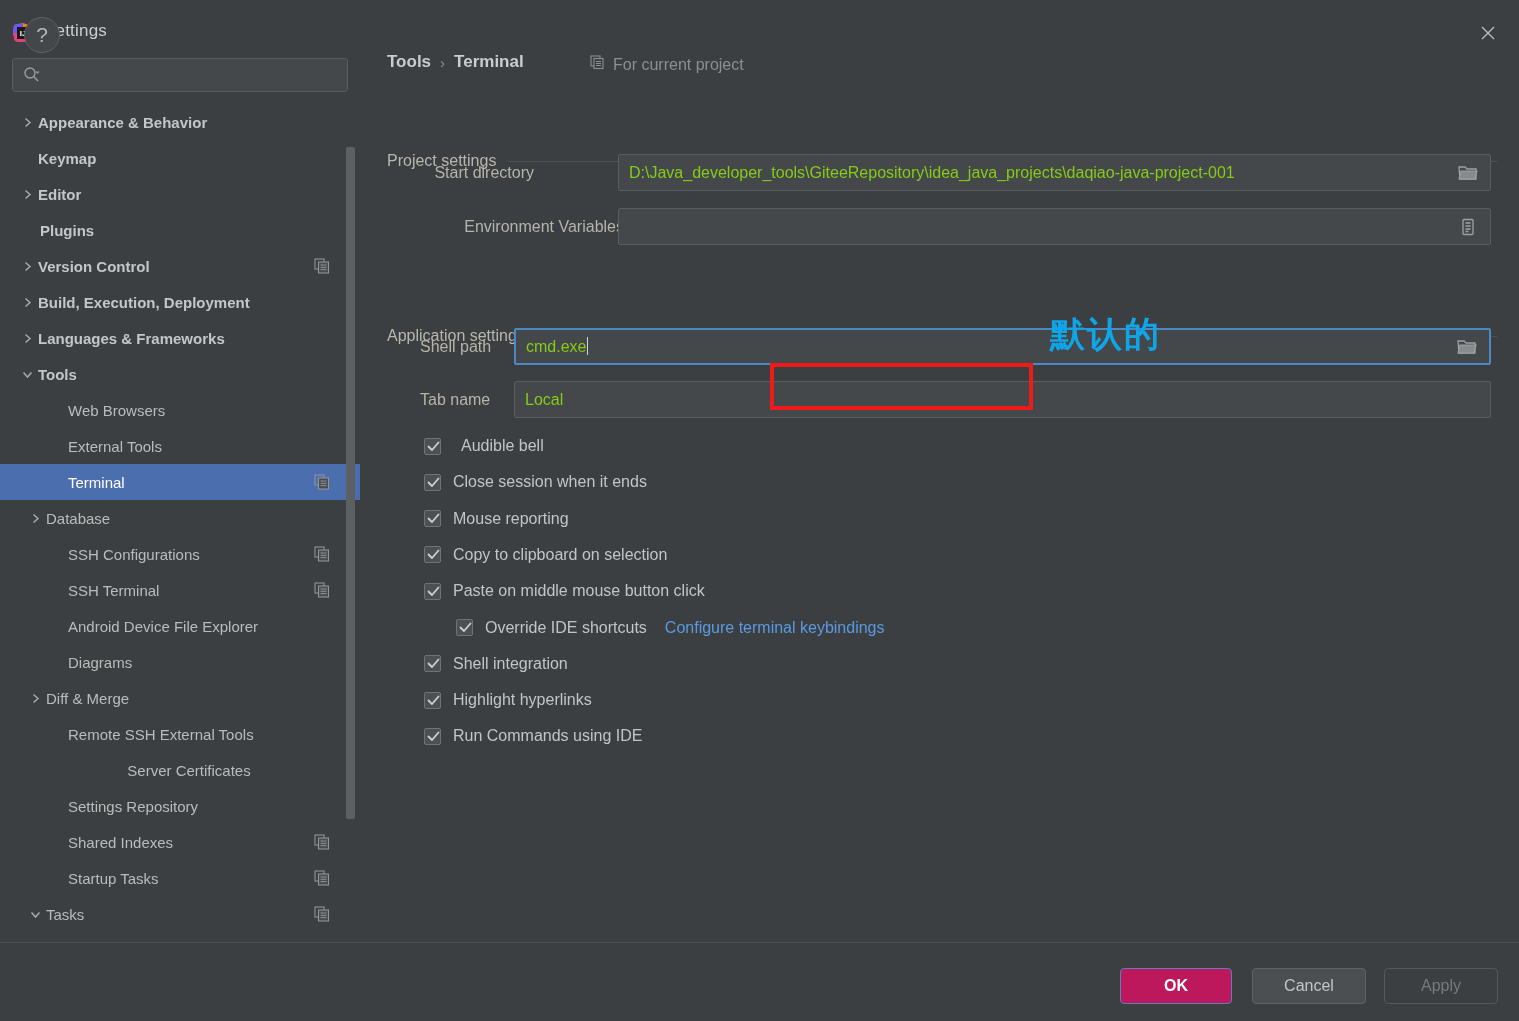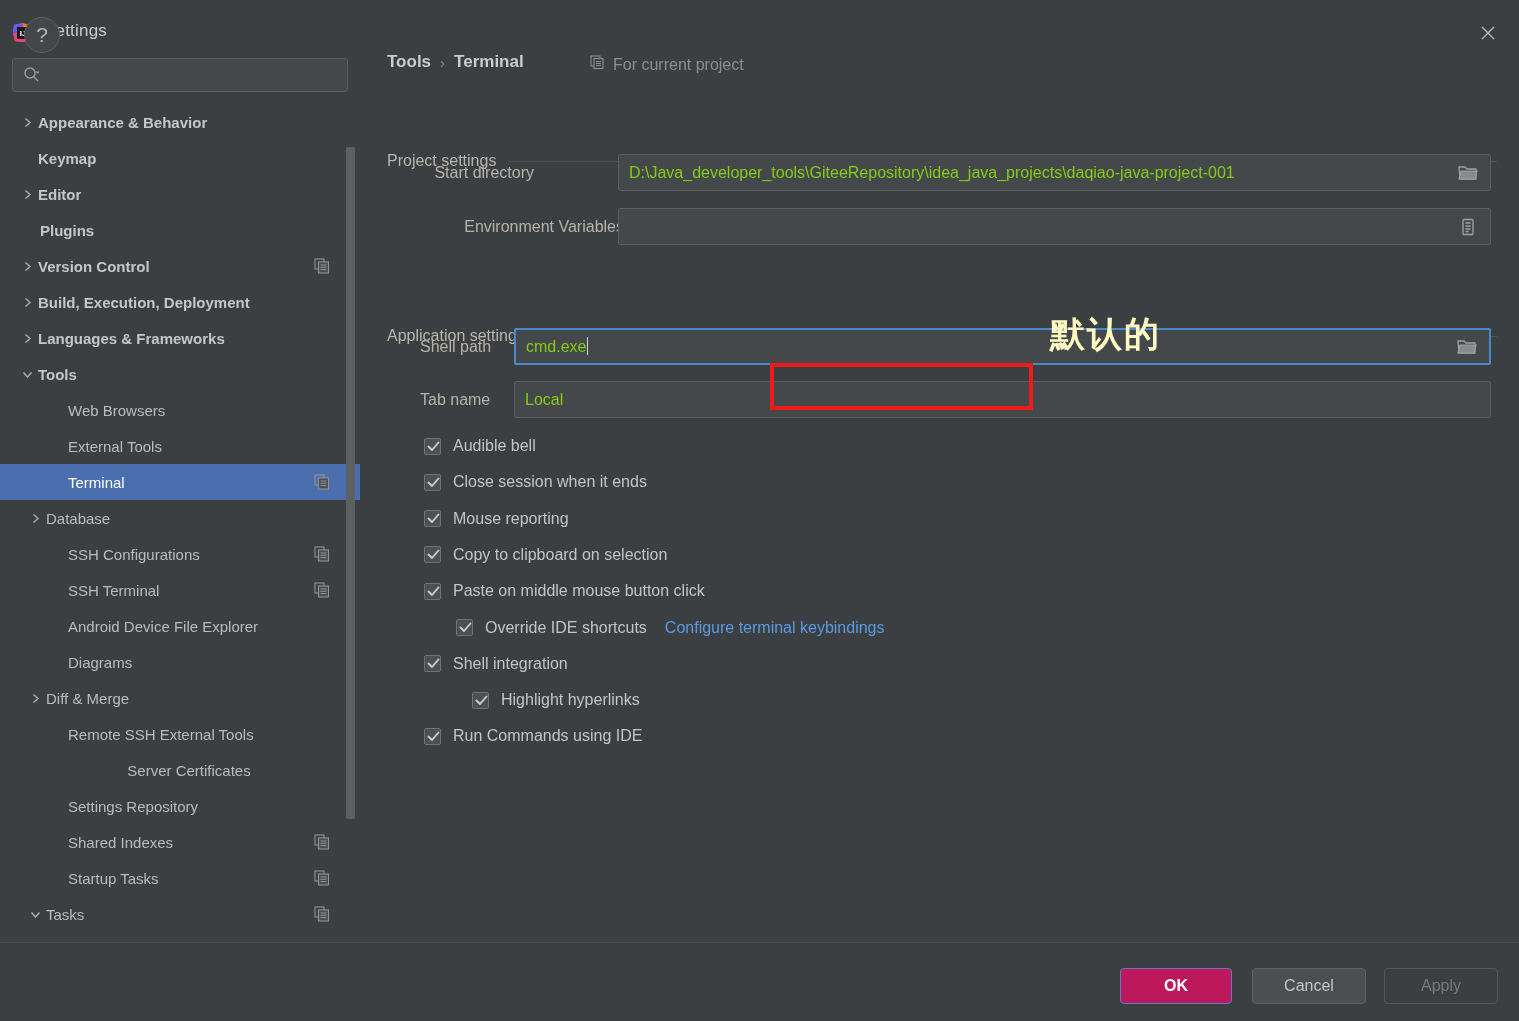--- a/index.html
+++ b/index.html
@@ -142,21 +142,21 @@
     margin-left: 18px; color: #5a9ae0; cursor: pointer;
   }
 
   
   #anno-rect {
     position: absolute; left: 410px; top: 321px; width: 263px; height: 47px;
     border: 4px solid #ef1a1a; pointer-events: none;
   }
   #anno-text {
     position: absolute; left: 690px; top: 269px;
-    font-size: 35px; font-weight: bold; color: #fef9c3;
+    font-size: 35px; font-weight: bold; color: #0ea5e9;
     font-family: Liberation Sans, sans-serif; letter-spacing: 2px;
   }
 
   
   #footer {
     position: absolute; left: 0; top: 942px; width: 1519px; height: 79px;
     background: #3c3f41; border-top: 1px solid #4a4d4f;
   }
   #help-btn {
     position: absolute; left: 24px; top: 17px; width: 36px; height: 36px;
@@ -450,21 +450,21 @@
       </svg>
     </span>
   </div>
 
   <div class="field-label" style="left:0px; top:349px; width:141px; text-align:left; padding-left:60px;">Tab name</div>
   <div class="input-box" style="left:154px; top:339px; width:977px; height:37px;">
     <span class="input-val">Local</span>
   </div>
 
   <div id="checkbox-list">
-      <div class="cb-row" style="top: 391px; left: 64px;">
+      <div class="cb-row" style="top: 391px; left: 64px; gap: 8px;">
         <span class="cb">
           <svg width="15" height="15" viewBox="0 0 15 15">
             <path d="M2.5 7.5 L6 11 L12.5 3.5" stroke="#c9ccd0" stroke-width="1.9" fill="none" stroke-linecap="round" stroke-linejoin="round"></path>
           </svg>
         </span>
         <span>Audible bell</span>
       </div>
       <div class="cb-row" style="top: 427.3px; left: 64px;">
         <span class="cb">
           <svg width="15" height="15" viewBox="0 0 15 15">
@@ -507,21 +507,21 @@
         <span class="cb-link">Configure terminal keybindings</span>
       </div>
       <div class="cb-row" style="top: 608.8px; left: 64px;">
         <span class="cb">
           <svg width="15" height="15" viewBox="0 0 15 15">
             <path d="M2.5 7.5 L6 11 L12.5 3.5" stroke="#c9ccd0" stroke-width="1.9" fill="none" stroke-linecap="round" stroke-linejoin="round"></path>
           </svg>
         </span>
         <span>Shell integration</span>
       </div>
-      <div class="cb-row" style="top: 645.1px; left: 64px; margin-left: 48px;">
+      <div class="cb-row" style="top: 645.1px; left: 64px;">
         <span class="cb">
           <svg width="15" height="15" viewBox="0 0 15 15">
             <path d="M2.5 7.5 L6 11 L12.5 3.5" stroke="#c9ccd0" stroke-width="1.9" fill="none" stroke-linecap="round" stroke-linejoin="round"></path>
           </svg>
         </span>
         <span>Highlight hyperlinks</span>
       </div>
       <div class="cb-row" style="top: 681.4px; left: 64px;">
         <span class="cb">
           <svg width="15" height="15" viewBox="0 0 15 15">

